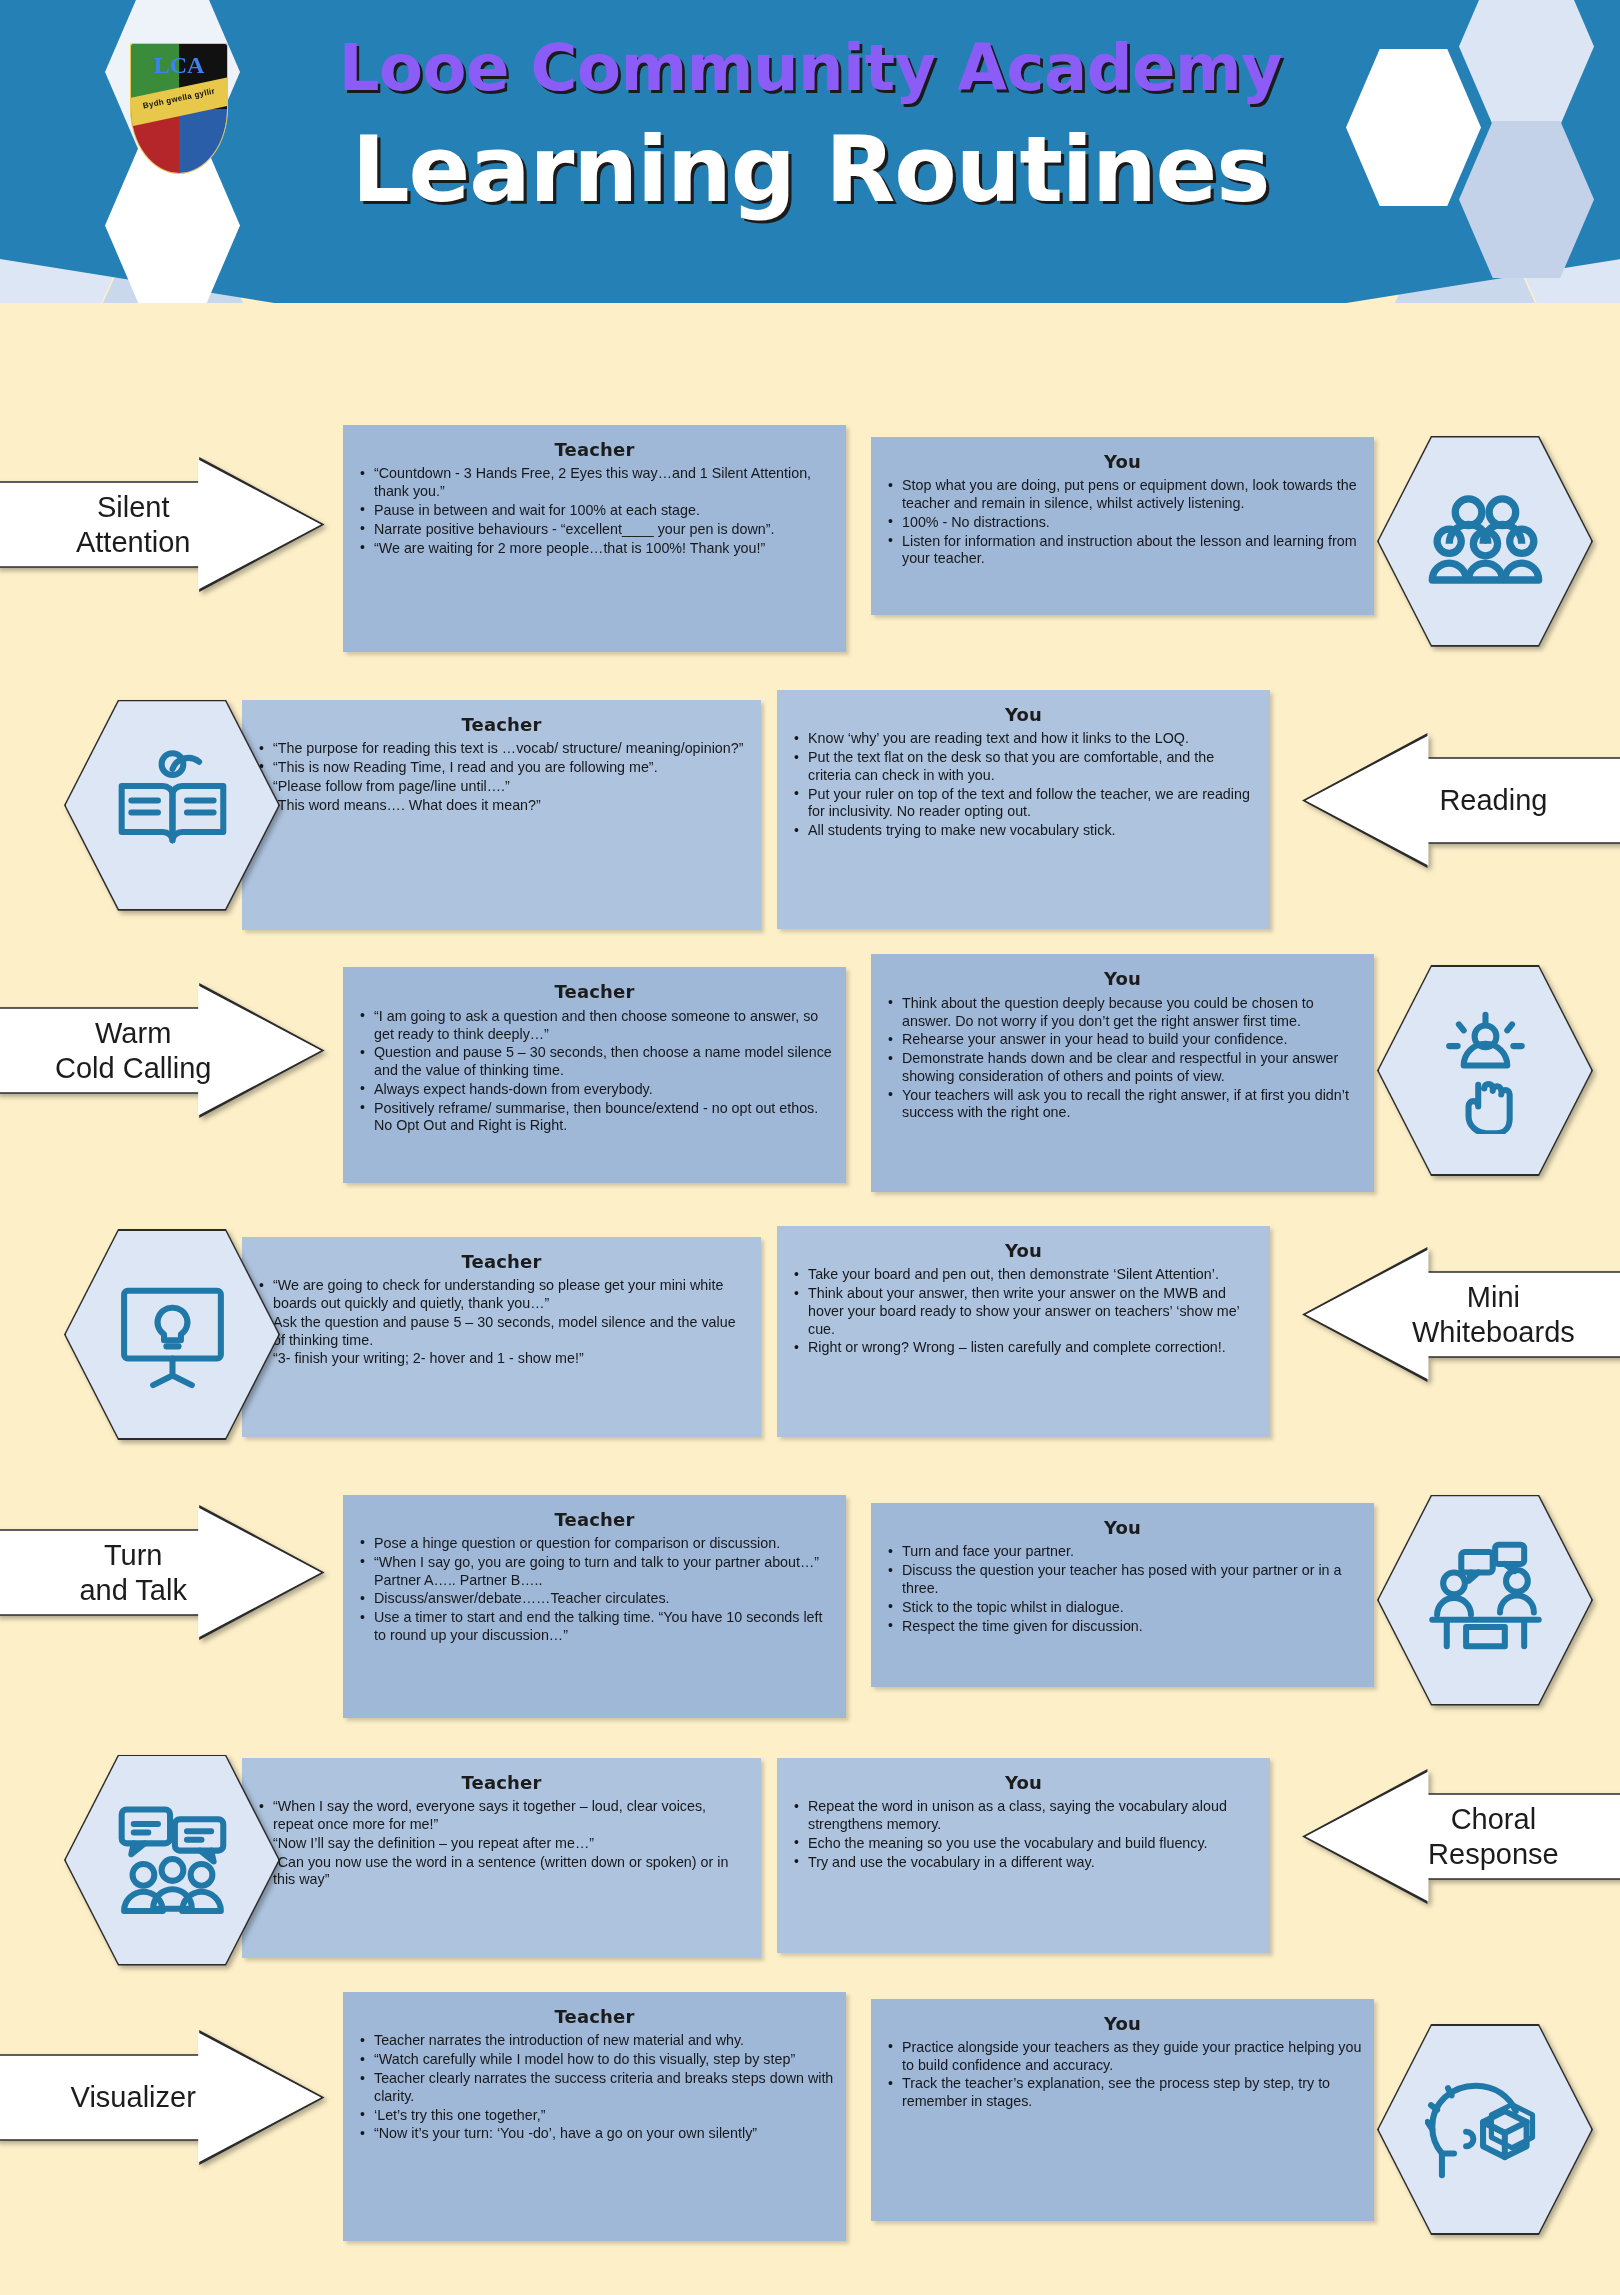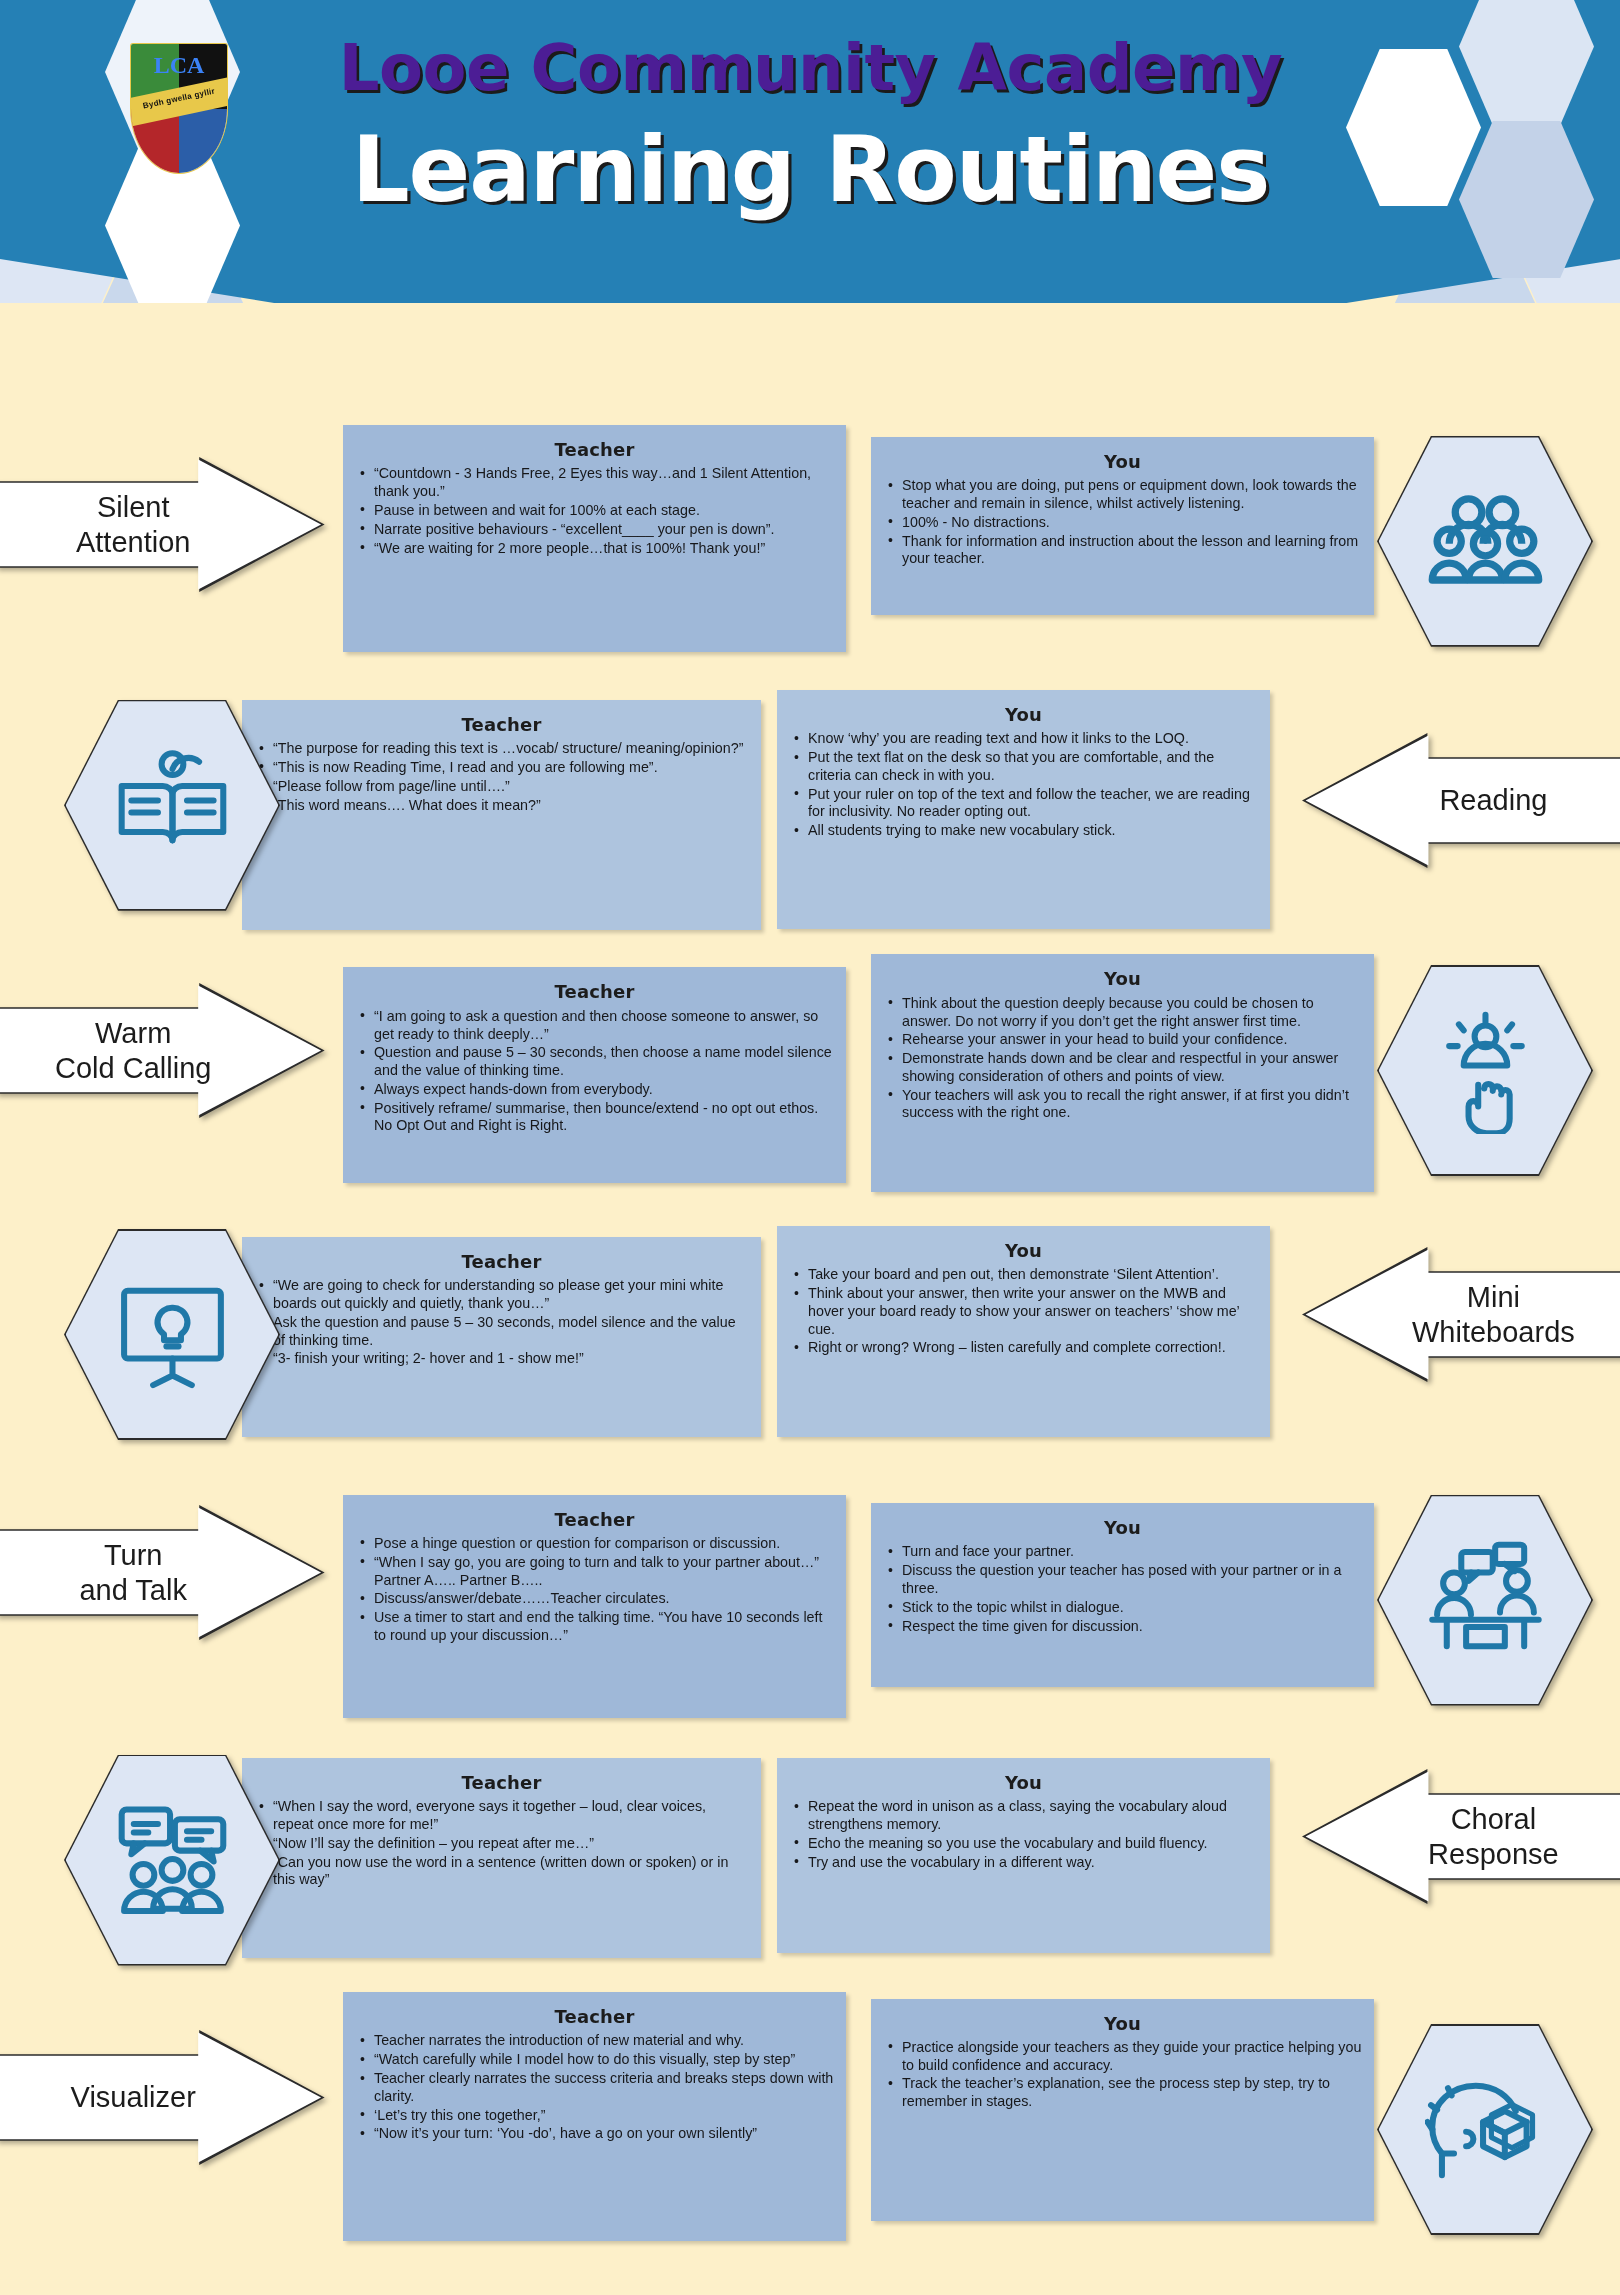--- a/index.html
+++ b/index.html
@@ -29,21 +29,21 @@
   .crest .q1{left:0;top:0;background:#3a8b3a;}
   .crest .q2{left:50%;top:0;background:#111;}
   .crest .q3{left:0;top:50%;background:#b4262a;}
   .crest .q4{left:50%;top:50%;background:#2b5ea8;}
   .crest-band{position:absolute;left:-10%;top:34%;width:120%;height:22%;background:#e8c84a;transform:rotate(-12deg);}
   .crest-txt{position:absolute;left:0;top:39%;width:100%;text-align:center;font-size:8px;font-weight:bold;color:#111;transform:rotate(-12deg);letter-spacing:0.3px;}
   .crest-letters{position:absolute;left:0;top:6%;width:100%;text-align:center;font-size:24px;font-weight:bold;color:#3b82f6;font-family:"Liberation Serif",serif;}
 
   .title-line1{
     position:absolute;left:0;top:31px;width:1621px;text-align:center;
-    font-size:64px;font-weight:bold;color:#4c1d95;letter-spacing:-0.5px;
+    font-size:64px;font-weight:bold;color:#8b5cf6;letter-spacing:-0.5px;
     text-shadow:2.7px 2.7px 0 #1b1b1b;
     font-family:"DejaVu Sans",sans-serif;
   }
   .title-line2{
     position:absolute;left:0;top:117px;width:1621px;text-align:center;
     font-size:91px;font-weight:bold;color:#ffffff;letter-spacing:-1.1px;
     text-shadow:3.2px 3.2px 0 #1b1b1b;
     font-family:"DejaVu Sans",sans-serif;
   }
 
@@ -155,21 +155,21 @@
           <li>Pause in between and wait for 100% at each stage.</li>
           <li>Narrate positive behaviours - “excellent____ your pen is down”.</li>
           <li>“We are waiting for 2 more people…that is 100%! Thank you!”</li>
         </ul>
            </div>
       <div class="panel" style="left:871px;top:12px;width:503px;height:178px;">
              <div class="panel-title">You</div>
              <ul>
           <li>Stop what you are doing, put pens or equipment down, look towards the teacher and remain in silence, whilst actively listening.</li>
           <li>100% - No distractions.</li>
-          <li>Thank for information and instruction about the lesson and learning from your teacher.</li>
+          <li>Listen for information and instruction about the lesson and learning from your teacher.</li>
         </ul>
            </div>
       <div class="hexicon" style="left:1377px;top:10.8px;width:216px;height:211px;">
              <div class="hx-border"></div><div class="hx-fill"></div>
              <span><svg viewBox="0 0 100 100">
             <g fill="none" stroke="#1f78a8" stroke-width="6" stroke-linejoin="round">
      <circle cx="36" cy="26" r="11"></circle>
               <circle cx="64" cy="26" r="11"></circle>
      <path d="M20 52a16 16 0 0 1 32 0"></path>
               <path d="M48 52a16 16 0 0 1 32 0"></path>

